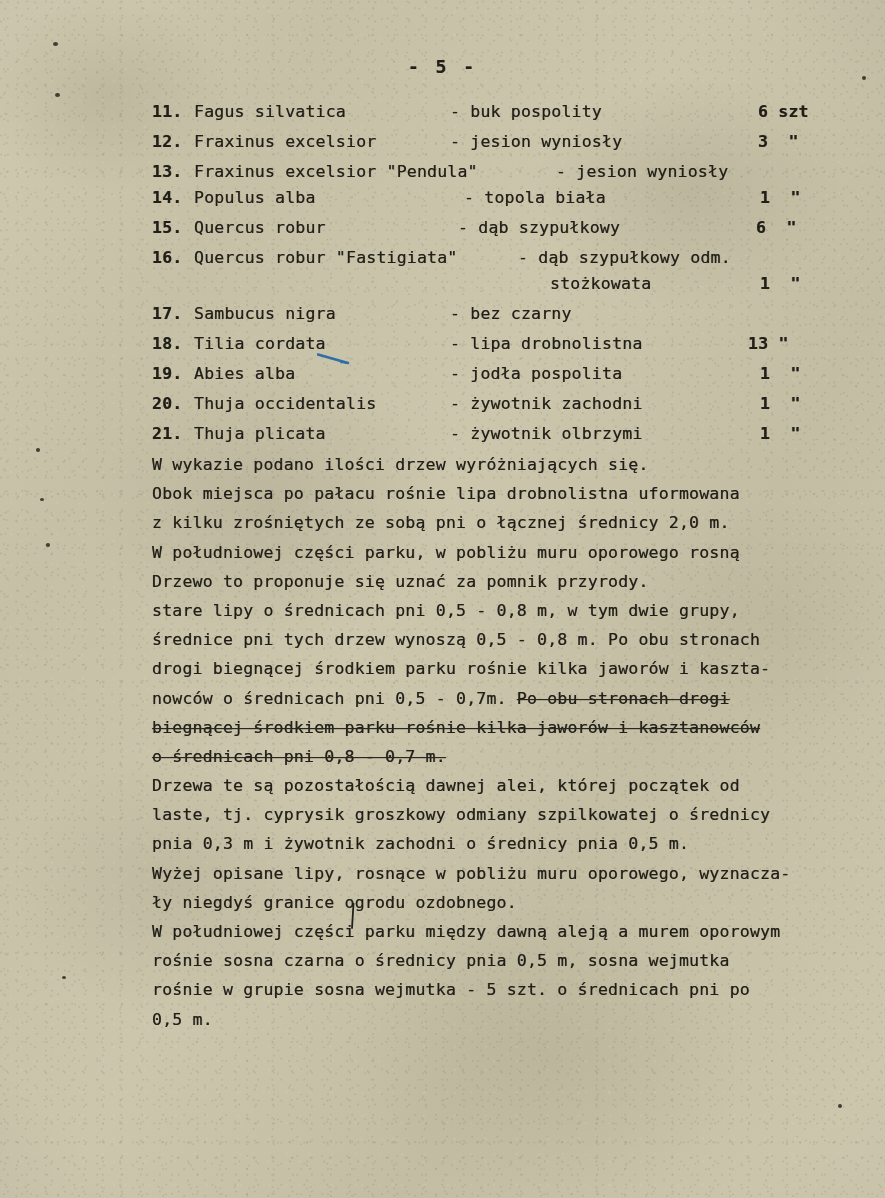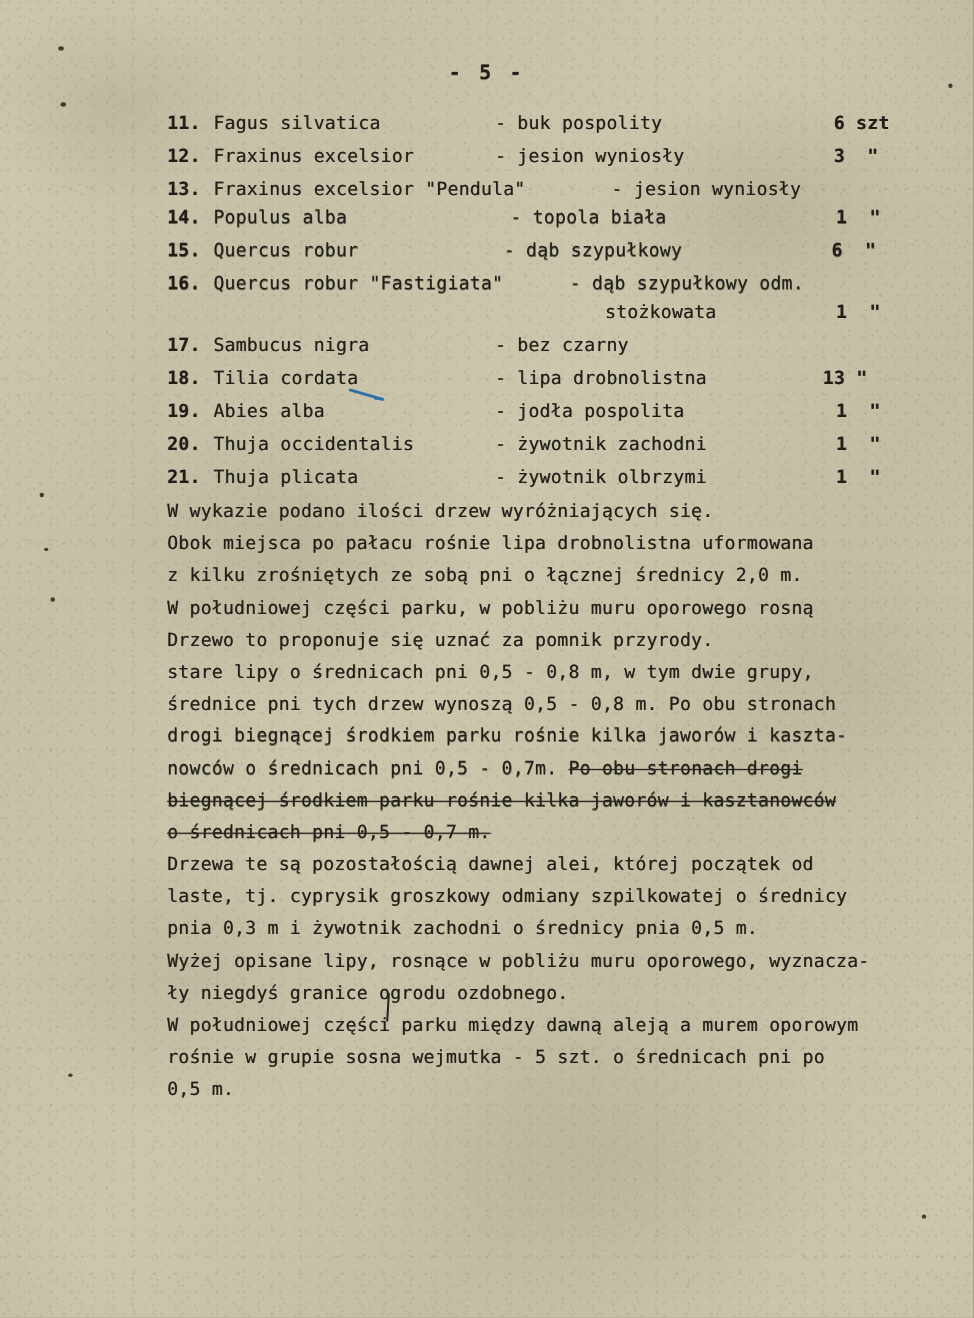--- a/index.html
+++ b/index.html
@@ -290,28 +290,29 @@
       <div class="tw line">z kilku zrośniętych ze sobą pni o łącznej średnicy 2,0 m.</div>
       <div class="tw line">W południowej części parku, w pobliżu muru oporowego rosną</div>
       <div class="tw line">Drzewo to proponuje się uznać za pomnik przyrody.</div>
       <div class="tw line">stare lipy o średnicach pni 0,5 - 0,8 m, w tym dwie grupy,</div>
       <div class="tw line">średnice pni tych drzew wynoszą 0,5 - 0,8 m. Po obu stronach</div>
       <div class="tw line">drogi biegnącej środkiem parku rośnie kilka jaworów i kaszta-</div>
 
       <div class="tw line part-struck"><span>nowców o średnicach pni 0,5 - 0,7m. </span><s>Po obu stronach drogi</s></div>
 
       <div class="tw line struck">biegnącej środkiem parku rośnie kilka jaworów i kasztanowców</div>
-      <div class="tw line struck">o średnicach pni 0,5 - 0,7 m.</div>
+      <div class="tw line struck">o średnicach pni 0,8 - 0,7 m.</div>
 
       <div class="tw line">Drzewa te są pozostałością dawnej alei, której początek od</div>
       <div class="tw line">laste, tj. cyprysik groszkowy odmiany szpilkowatej o średnicy</div>
       <div class="tw line">pnia 0,3 m i żywotnik zachodni o średnicy pnia 0,5 m.</div>
       <div class="tw line">Wyżej opisane lipy, rosnące w pobliżu muru oporowego, wyznacza-</div>
       <div class="tw line">ły niegdyś granice ogrodu ozdobnego.</div>
       <div class="tw line">W południowej części parku między dawną aleją a murem oporowym</div>
+      <div class="tw line">rośnie sosna czarna o średnicy pnia 0,5 m, sosna wejmutka</div>
       <div class="tw line">rośnie w grupie sosna wejmutka - 5 szt. o średnicach pni po</div>
       <div class="tw line">0,5 m.</div>
     </div>
 
     <svg class="pen-tick" viewBox="0 0 40 12">
       <path d="M1,1.5 L31,10" stroke="#2f6fa8" stroke-width="2.6" fill="none" stroke-linecap="round"></path>
       <path d="M31,10 L24,9" stroke="#2f6fa8" stroke-width="2.2" fill="none" stroke-linecap="round"></path>
     </svg>
 
     <svg class="pen-bar" viewBox="0 0 8 26">

